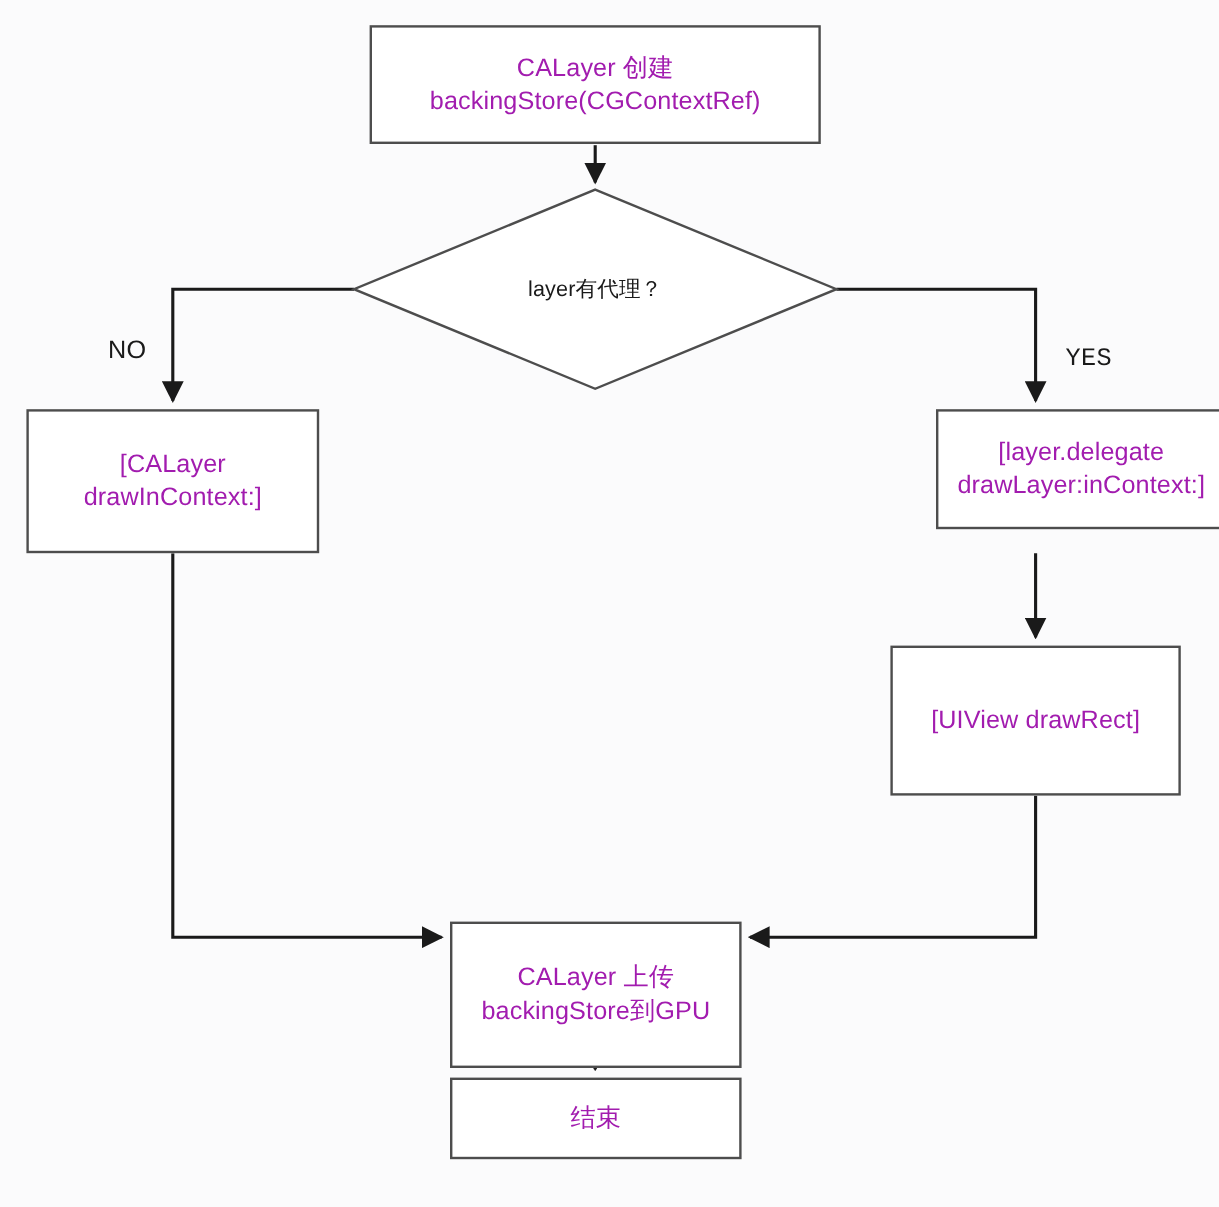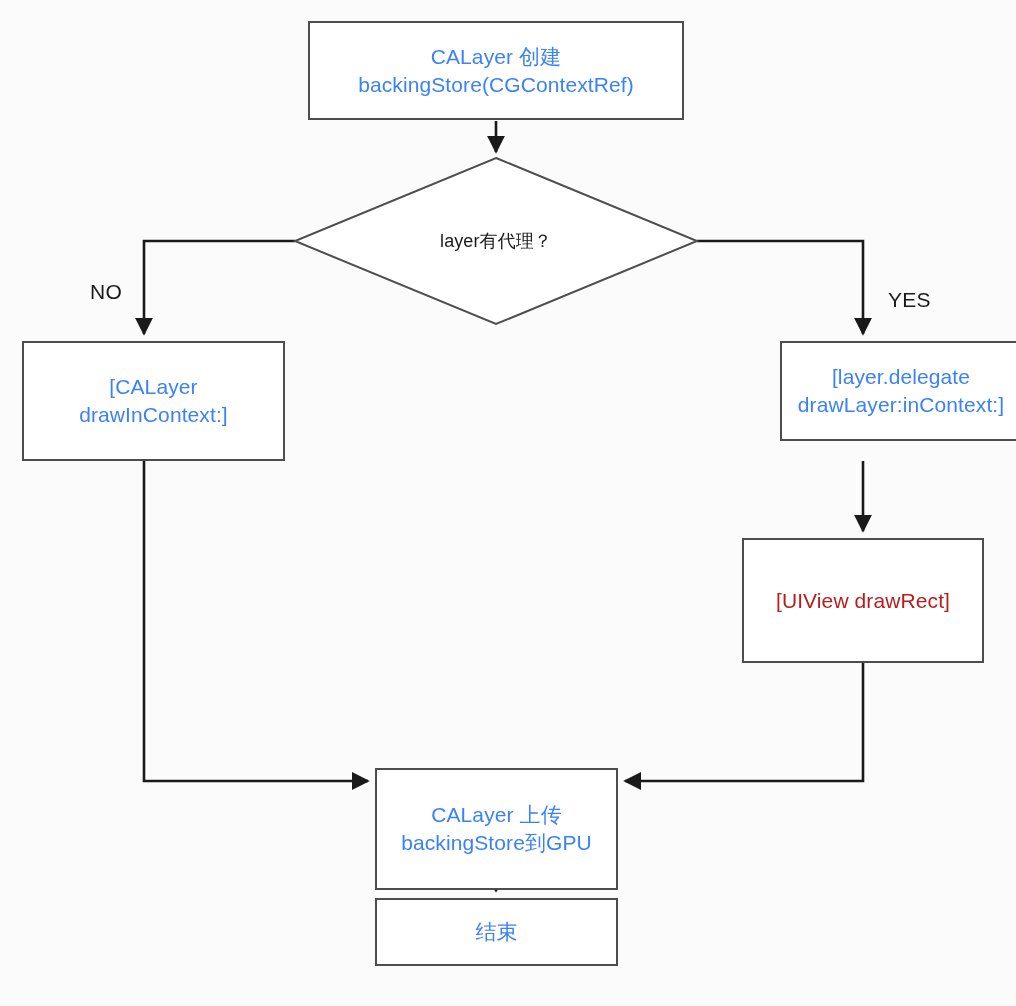--- a/index.html
+++ b/index.html
@@ -24,28 +24,28 @@
   }
   .node {
     position: absolute;
     box-sizing: border-box;
     background: #ffffff;
     border: 2px solid #4d4d4d;
     display: flex;
     align-items: center;
     justify-content: center;
     text-align: center;
-    color: #3b82f6;
+    color: #a21caf;
     font-size: 21px;
     line-height: 1.32;
     letter-spacing: 0.1px;
     white-space: pre-line;
   }
   .node.pink {
-    color: #b91c1c;
+    color: #a21caf;
   }
   .diamond-wrap {
     position: absolute;
     display: flex;
     align-items: center;
     justify-content: center;
   }
   .diamond-label {
     position: relative;
     z-index: 2;
@@ -91,25 +91,25 @@
   </div>
 
   <div class="diamond-wrap" style="left:295px; top:158px; width:402px; height:166px;">
     <span class="diamond-label">layer有代理？</span>
   </div>
 
   <div class="edge-label" style="left:90px; top:280px;">
     <span>NO</span>
   </div>
 
-  <div class="edge-label" style="left:888px; top:288px;">
+  <div class="edge-label" style="left:888px; top:288px;font-family:Liberation Mono, monospace;">
     <span>YES</span>
   </div>
 
-  <div class="node" style="left:22px; top:341px; width:263px; height:120px;">
+  <div class="node" style="left:22px; top:341px; width:244px; height:120px;">
     <span>[CALayer
 drawInContext:]</span>
   </div>
 
   <div class="node" style="left:780px; top:341px; width:242px; height:100px;">
     <span>[layer.delegate
 drawLayer:inContext:]</span>
   </div>
 
   <div class="node pink" style="left:742px; top:538px; width:242px; height:125px;">

